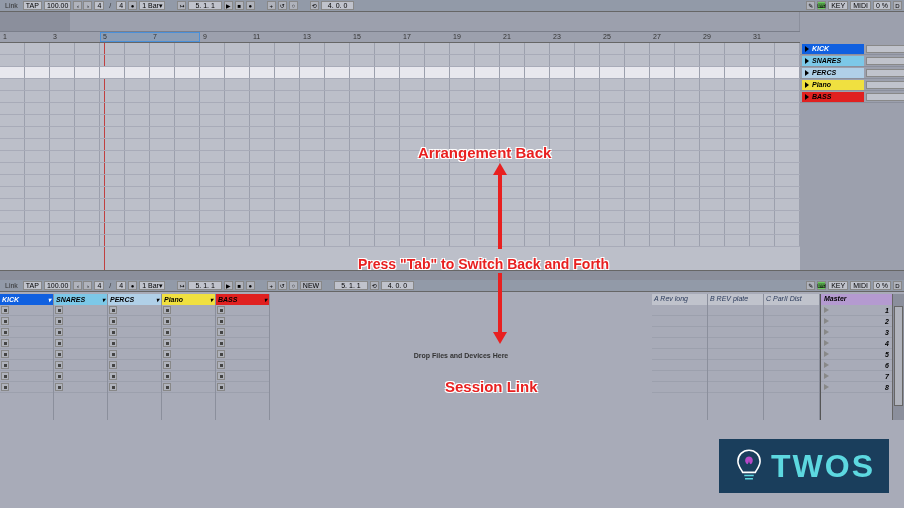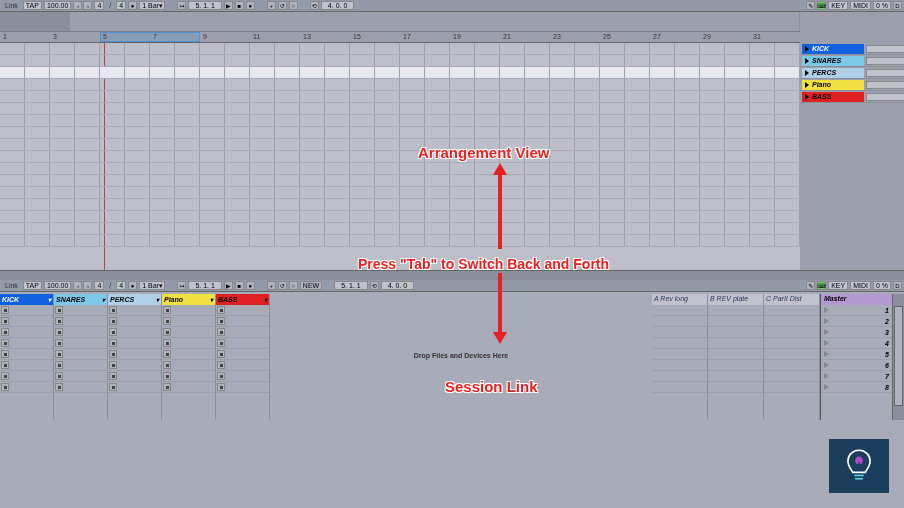--- a/index.html
+++ b/index.html
@@ -1008,34 +1008,35 @@
           <div class="scene-play"></div>
           <span style="margin-left: auto;">8</span>
         </div>
       </div>
       <div class="scrollbar-v">
         <div class="thumb" style="top:12px; height:100px;"></div>
       </div>
     </div>
 </div>
 
-<div class="annot" style="top:144px; left:418px; font-size:15px;">Arrangement View</div>
+<div class="annot" style="top:144px; left:418px; font-size:15px;">Arrangement Back</div>
 <div class="annot" style="top:256px; left:358px; font-size:14px;">Press "Tab" to Switch Back and Forth</div>
 <div class="annot" style="top:378px; left:445px; font-size:15px;">Session Link</div>
 
 <div class="arrow" style="left:493px; top:163px;">
   <div class="arrow-head" style="border-left:7px solid transparent; border-right:7px solid transparent; border-bottom:12px solid #e82020;"></div>
   <div class="arrow-line" style="left:5px; top:11px; width:4px; height:75px;"></div>
 </div>
 <div class="arrow" style="left:493px; top:273px;">
   <div class="arrow-line" style="left:5px; top:0; width:4px; height:60px;"></div>
   <div class="arrow-head" style="top:59px; border-left:7px solid transparent; border-right:7px solid transparent; border-top:12px solid #e82020;"></div>
 </div>
 
 <div class="logo">
   <div class="bulb">
     <svg viewBox="0 0 40 48">
         <path d="M20 4 C12 4 6 10 6 18 C6 24 10 28 12 32 L28 32 C30 28 34 24 34 18 C34 10 28 4 20 4 Z" fill="none" stroke="#fff" stroke-width="2"></path>
         <path d="M14 36 L26 36 M15 40 L25 40" stroke="#5dd8e0" stroke-width="2"></path>
         <path d="M20 12 C16 12 14 16 16 20 C18 24 20 20 20 16 C20 20 22 24 24 20 C26 16 24 12 20 12" fill="#b848c8"></path>
       </svg>
   </div>
+  <span class="logo-text">TWOS</span>
 </div>
 
 </body></html>

